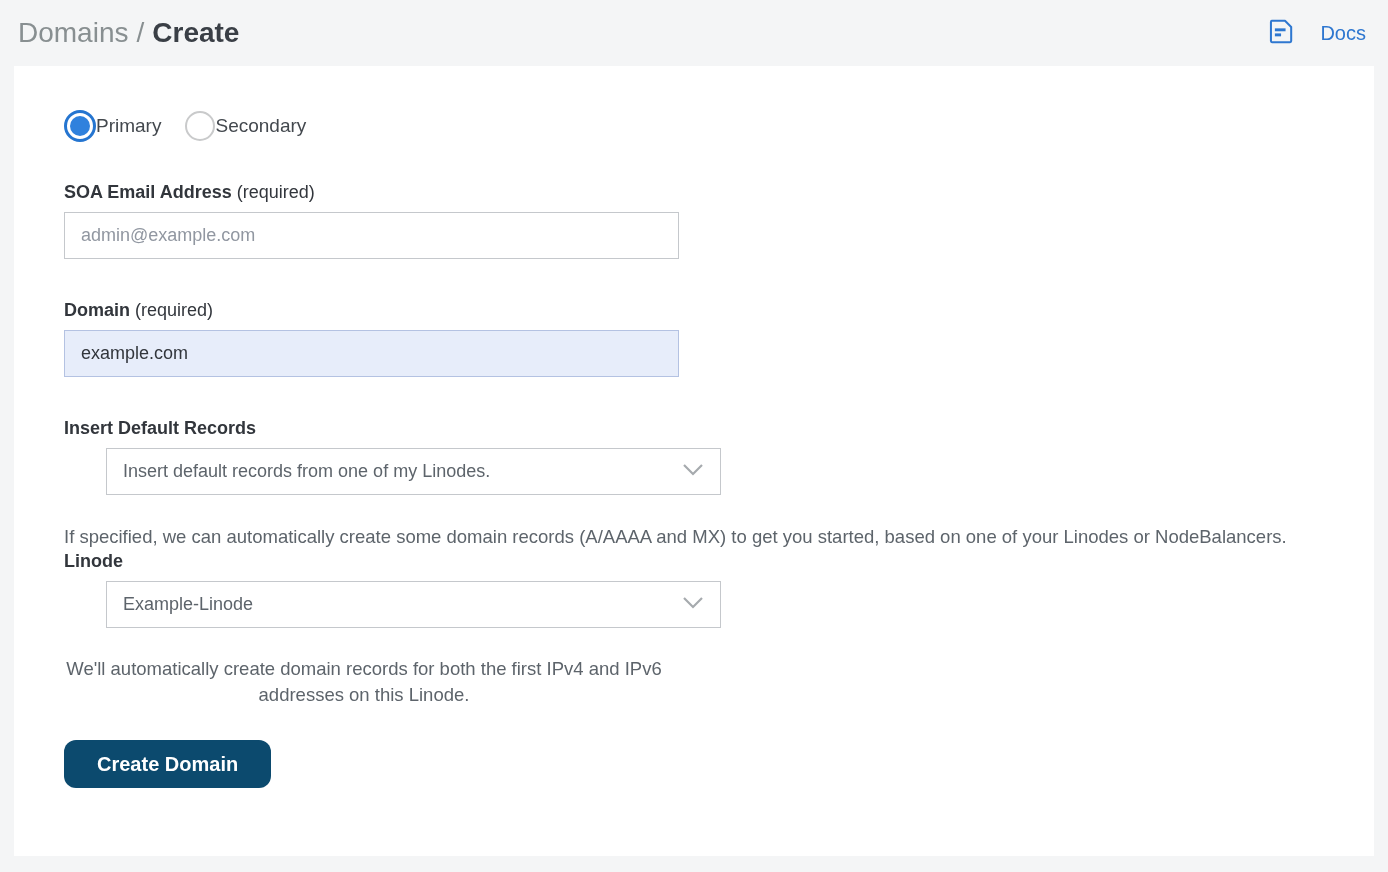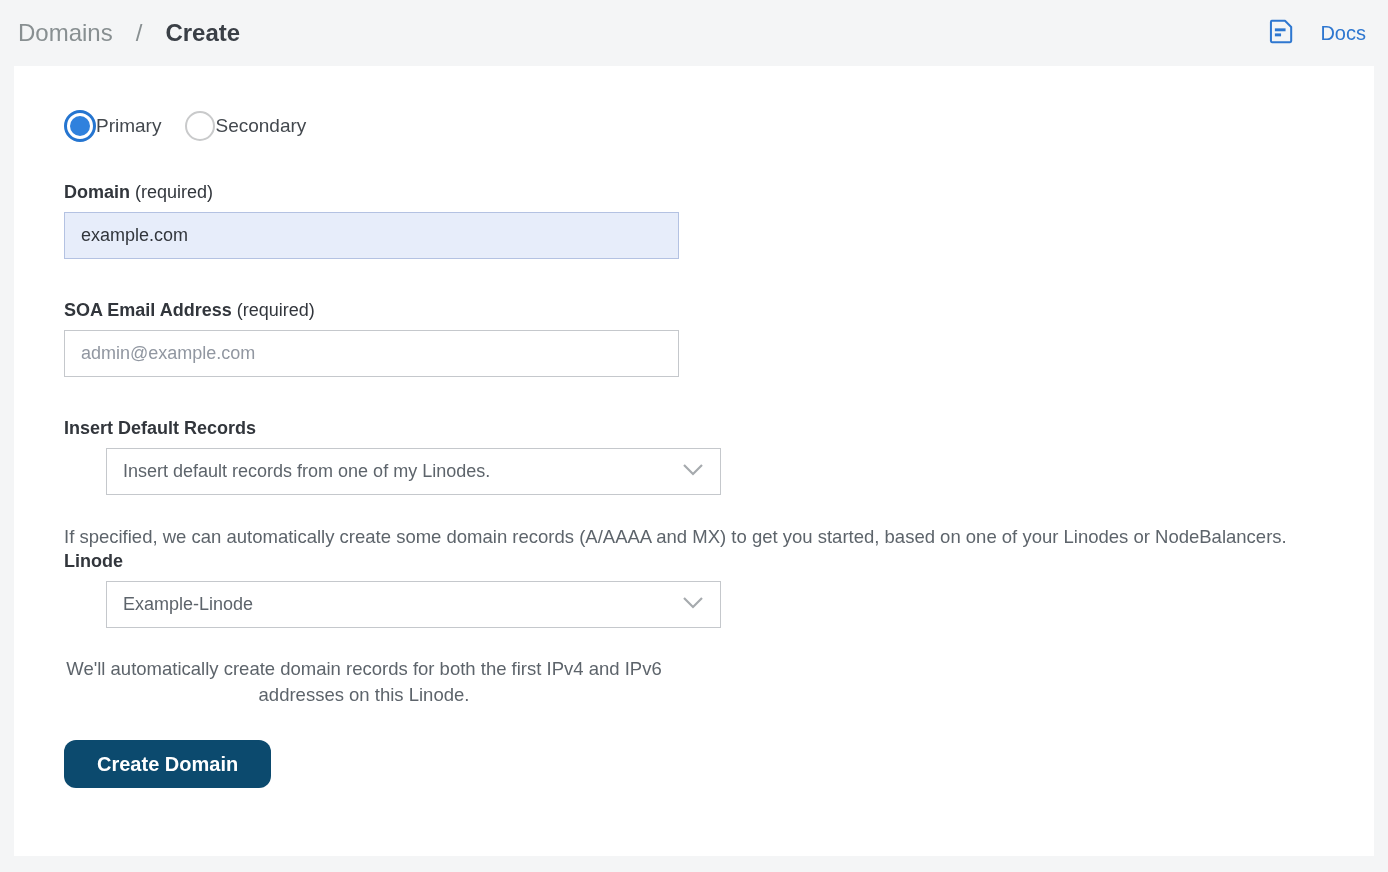--- a/index.html
+++ b/index.html
@@ -12,24 +12,24 @@
   }
   
   .topbar {
     height: 66px;
     display: flex;
     align-items: center;
     justify-content: space-between;
     padding: 0 18px 0 18px;
   }
   .breadcrumb {
-    font-size: 24px;
+    font-size: 28px;
     display: flex;
     align-items: baseline;
-    gap: 23px;
+    gap: 8px;
   }
   .breadcrumb .crumb-section { color: #888f91; font-weight: 400; }
   .breadcrumb .crumb-sep { color: #888f91; font-weight: 400; }
   .breadcrumb .crumb-current { color: #3a3f46; font-weight: 700; }
   .docs-link {
     display: flex;
     align-items: center;
     gap: 26px;
     cursor: pointer;
     padding-right: 4px;
@@ -167,33 +167,33 @@
     </div>
     <div class="radio-option">
       <span class="radio-circle"></span>
       <span class="radio-label">Secondary</span>
     </div>
   </div>
 
   
   <div class="field">
     <div class="field-label">
+      <span class="label-strong">SOA Email Address</span>
+      <span class="label-note">(required)</span>
+    </div>
+    <input class="text-input" type="text" placeholder="admin@example.com" style="">
+  </div>
+
+  
+  <div class="field">
+    <div class="field-label">
       <span class="label-strong">Domain</span>
       <span class="label-note">(required)</span>
     </div>
     <input class="text-input filled" type="text" value="example.com" style="">
-  </div>
-
-  
-  <div class="field">
-    <div class="field-label">
-      <span class="label-strong">SOA Email Address</span>
-      <span class="label-note">(required)</span>
-    </div>
-    <input class="text-input" type="text" placeholder="admin@example.com" style="">
   </div>
 
   
   <div class="field tight">
     <div class="field-label">
       <span class="label-strong">Insert Default Records</span>
     </div>
     <div class="select-box">
       <span>Insert default records from one of my Linodes.</span>
       <span class="chevron-icon">

